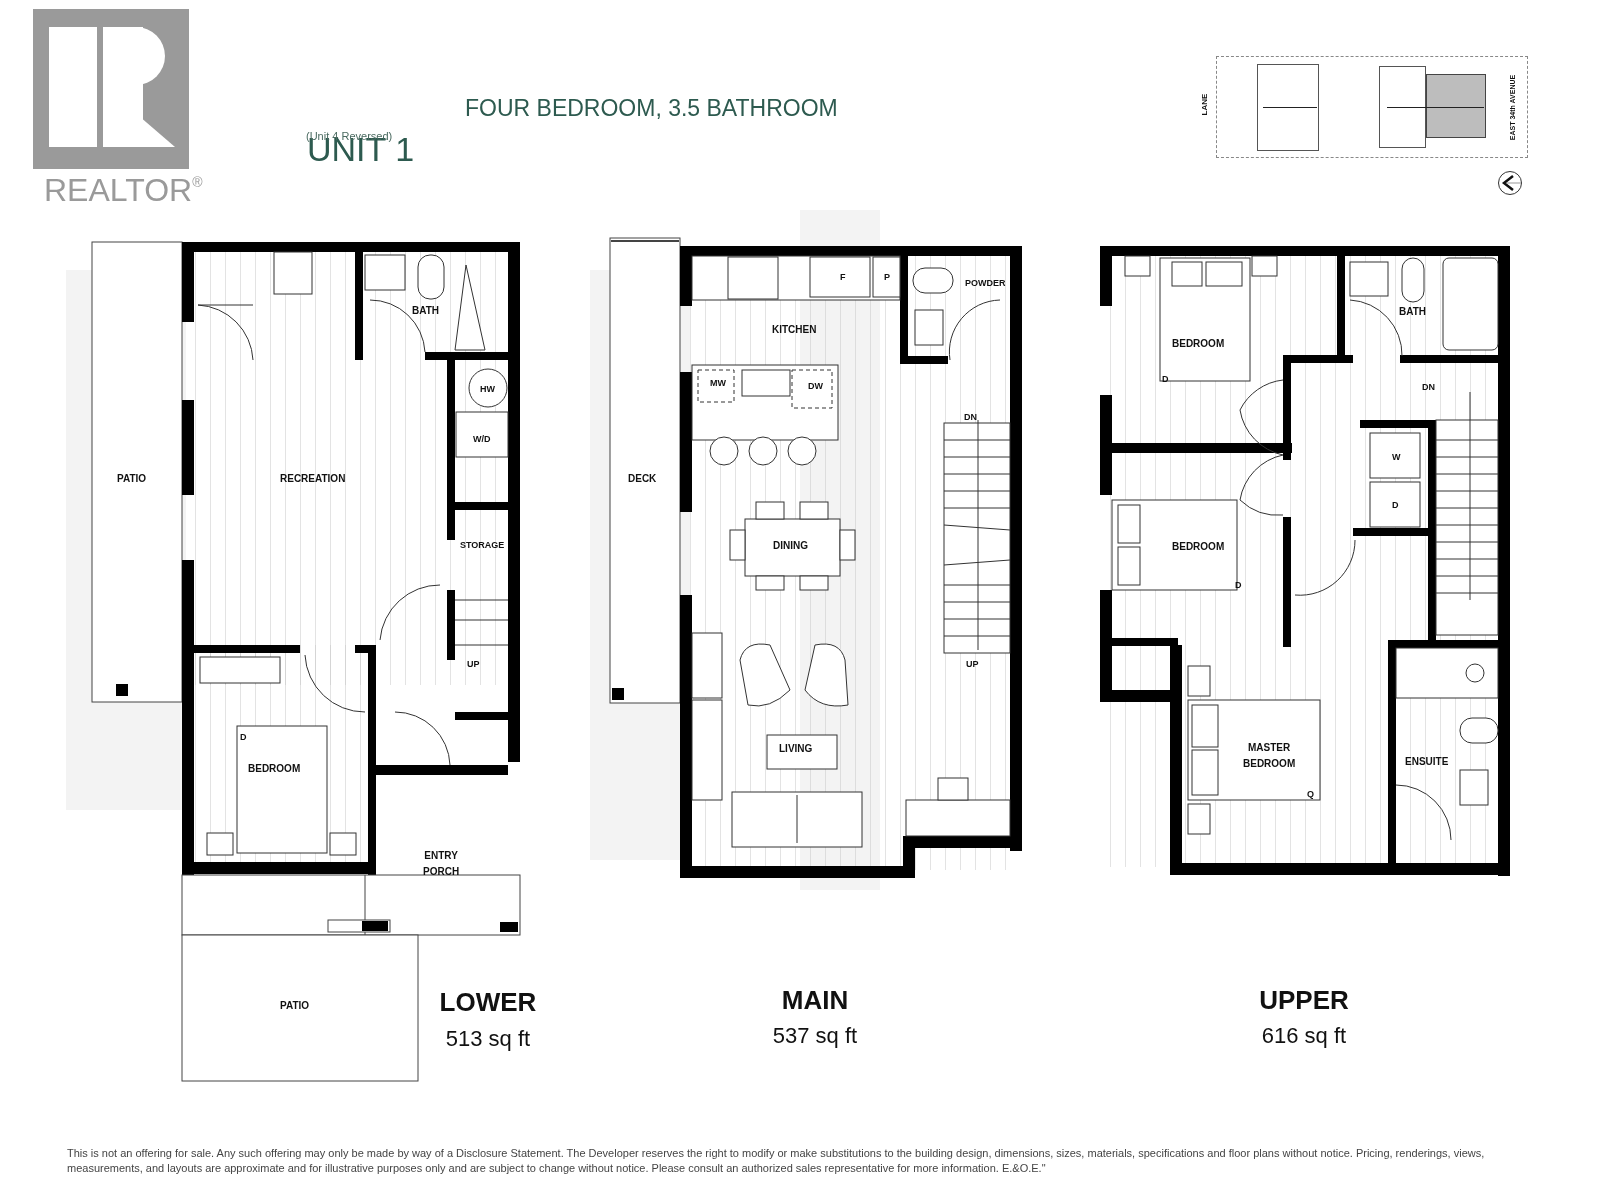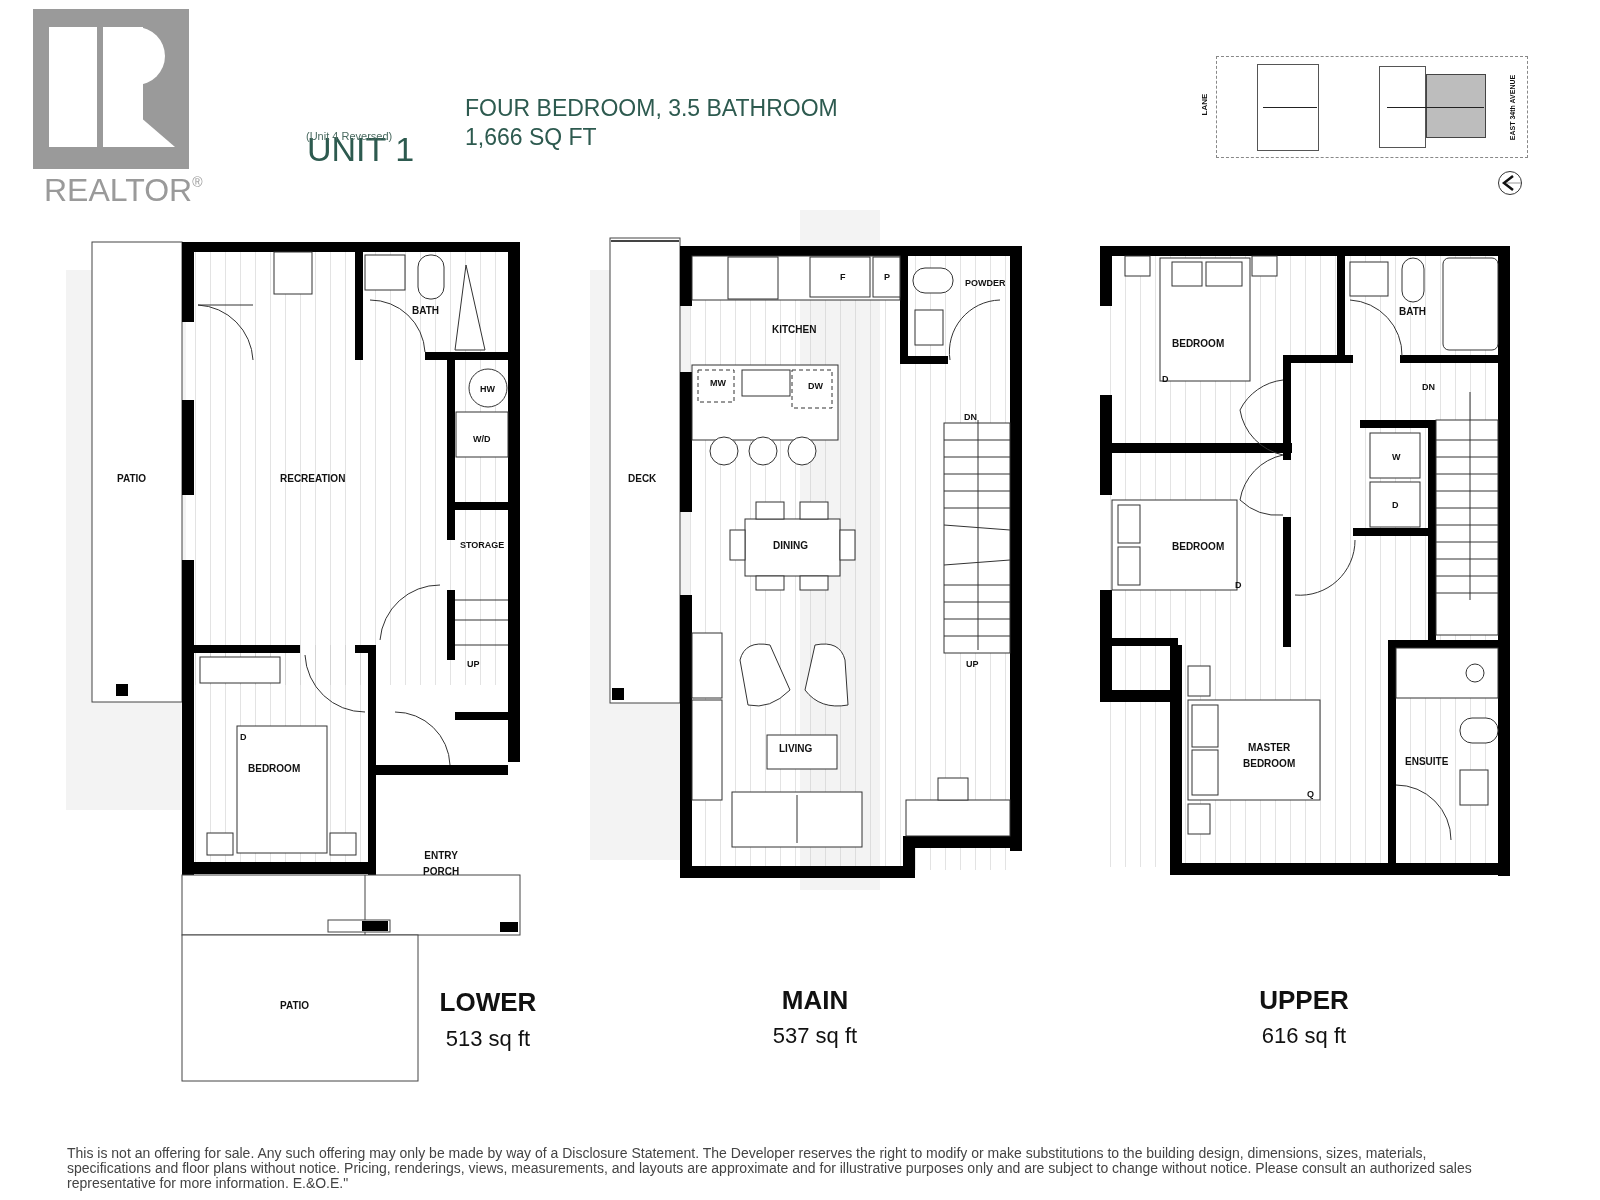--- a/index.html
+++ b/index.html
@@ -9,21 +9,21 @@
   .logo-box{position:absolute;left:33px;top:9px;width:156px;height:160px;background:#9a9a9a;}
   .logo-txt{position:absolute;left:44px;top:172px;font-size:32px;color:#9a9a9a;letter-spacing:0px;}
   .logo-txt sup{font-size:14px;vertical-align:top;position:relative;top:2px;}
   .unit-title{position:absolute;left:307px;top:90px;font-size:34px;color:#2d5a4f;margin-top:40px;}
   .unit-sub{position:absolute;left:306px;top:130px;font-size:11px;color:#4a6a60;}
   .unit-desc{position:absolute;left:465px;top:94px;font-size:23px;color:#2d5a4f;line-height:29px;}
   .room{position:absolute;font-size:10px;font-weight:bold;color:#111;text-align:center;white-space:nowrap;}
   .lbl-s{font-size:9px;font-weight:bold;}
   .floor-name{position:absolute;font-size:26px;font-weight:bold;text-align:center;width:200px;}
   .floor-area{position:absolute;font-size:22px;text-align:center;width:200px;}
-  .disclaimer{position:absolute;left:67px;top:1146px;width:1430px;font-size:14px;color:#444;line-height:15px;}
+  .disclaimer{position:absolute;left:67px;top:1146px;width:1430px;font-size:11px;color:#444;line-height:15px;}
   svg{position:absolute;left:0;top:0;}
 </style>
 </head>
 <body>
 
 <div class="wm" style="left:66px;top:270px;width:120px;height:540px;"></div>
 <div class="wm" style="left:590px;top:270px;width:100px;height:590px;"></div>
 <div class="wm" style="left:800px;top:210px;width:80px;height:680px;"></div>
 
 <div class="logo-box">
@@ -31,21 +31,20 @@
   <div style="position:absolute;left:70px;top:18px;width:40px;height:120px;background:#fff;"></div>
   <div style="position:absolute;left:70px;top:18px;width:62px;height:58px;background:#fff;border-radius:0 30px 30px 0;"></div>
   <div style="position:absolute;left:70px;top:76px;width:0;height:0;border-left:72px solid #fff;border-top:62px solid transparent;"></div>
 </div>
 <div class="logo-txt"><span>REALTOR</span><sup>®</sup></div>
 
 <div class="unit-title">UNIT 1</div>
 <div class="unit-sub">(Unit 4 Reversed)</div>
 <div class="unit-desc">
   <div>FOUR BEDROOM, 3.5 BATHROOM</div>
-  <div>1,666 SQ FT</div>
 </div>
 
 <div class="abs" style="left:1216px;top:56px;width:310px;height:100px;border:1px dashed #888;">
   <div class="abs" style="left:40px;top:7px;width:60px;height:85px;border:1px solid #555;"></div>
   <div class="abs" style="left:46px;top:50px;width:54px;border-top:1px solid #222;"></div>
   <div class="abs" style="left:162px;top:9px;width:45px;height:80px;border:1px solid #555;"></div>
   <div class="abs" style="left:209px;top:17px;width:58px;height:62px;background:#bdbdbd;border:1px solid #444;"></div>
   <div class="abs" style="left:170px;top:50px;width:97px;border-top:1px solid #222;"></div>
 </div>
 <div class="abs" style="left:1194px;top:100px;font-size:8px;font-weight:bold;transform:rotate(-90deg);">LANE</div>

